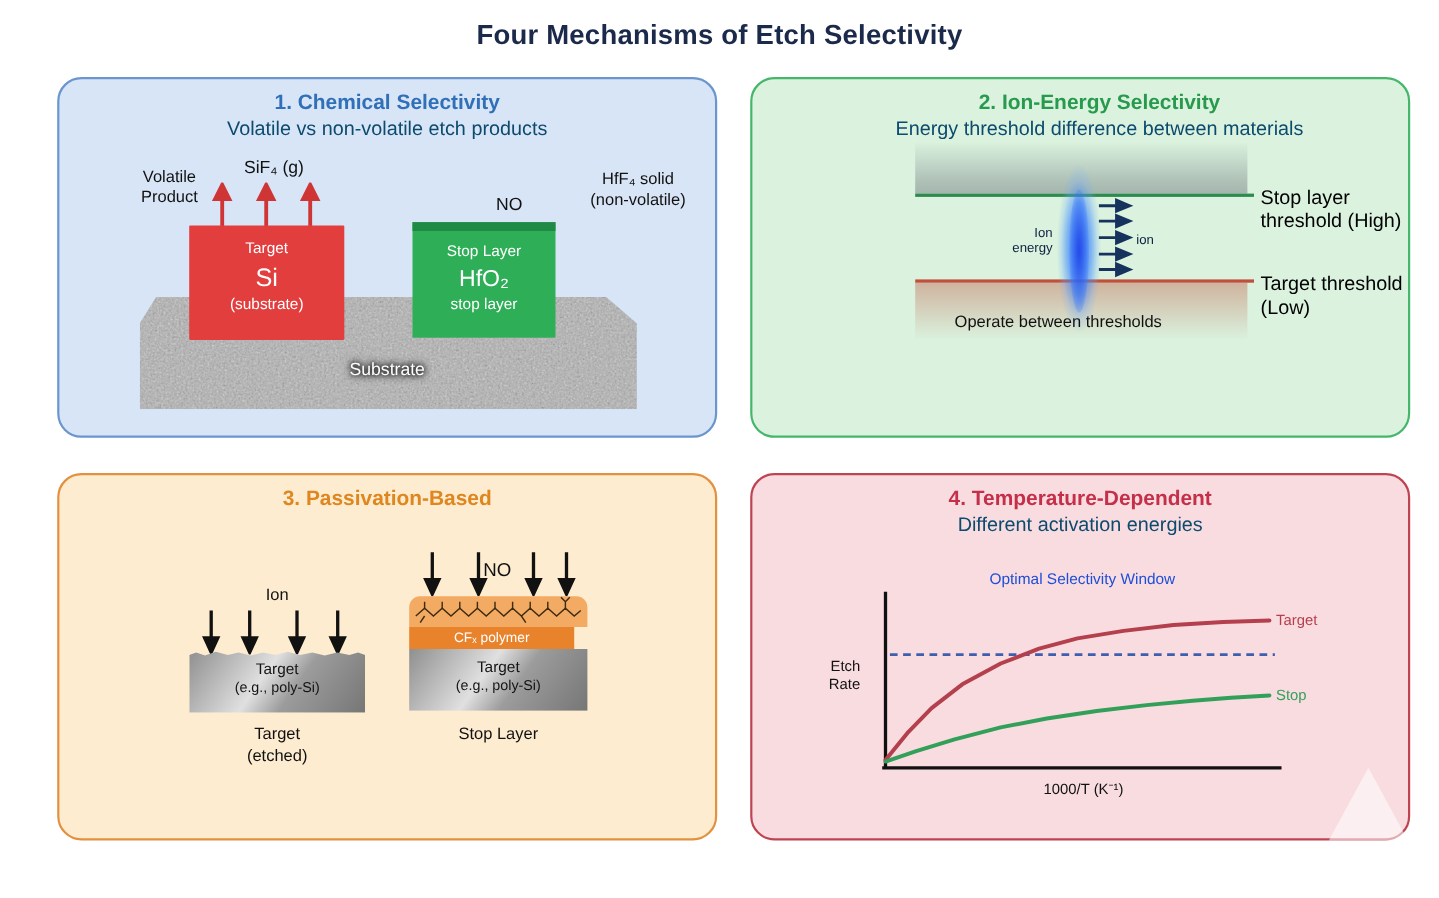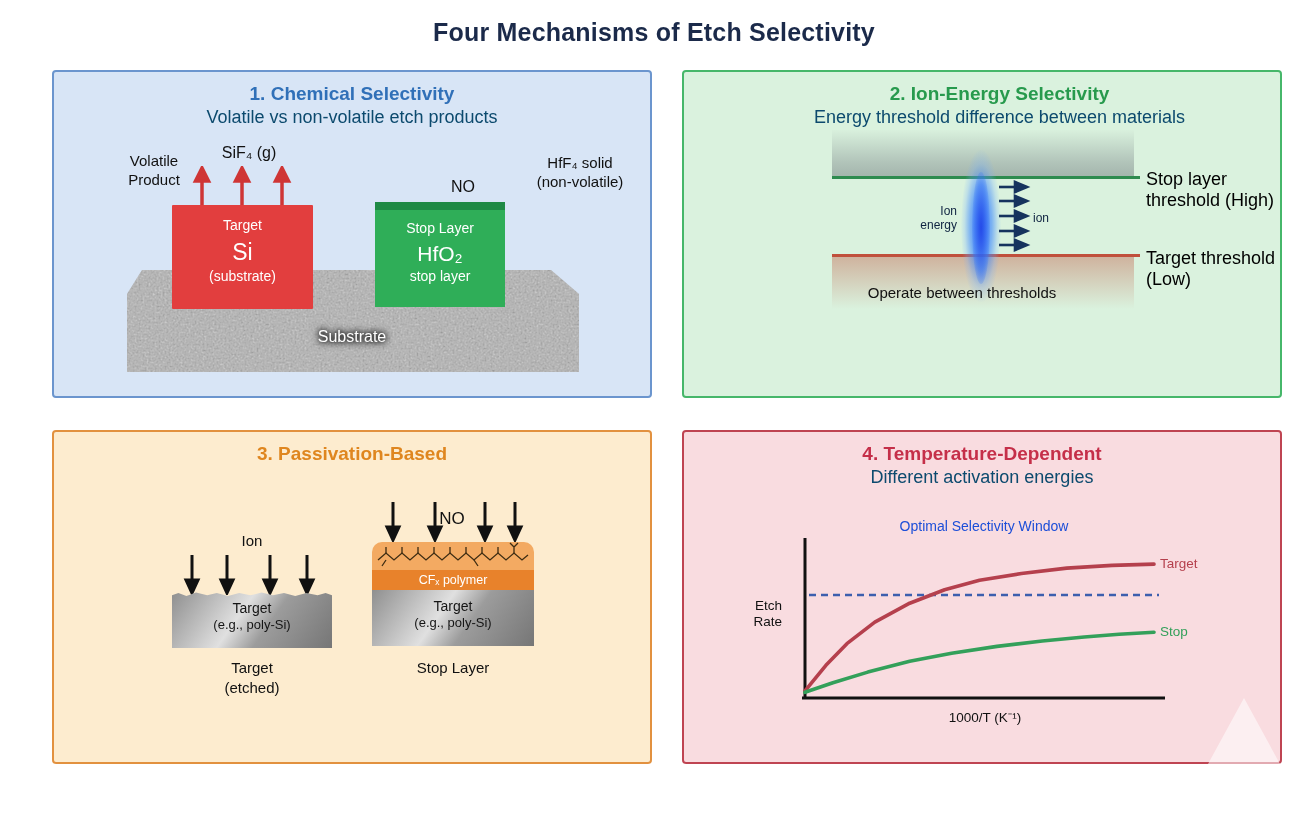--- a/index.html
+++ b/index.html
@@ -1,20 +1,20 @@
 <!DOCTYPE html>
 <html><head>
 <meta charset="utf-8">
 <style>
   html,body{margin:0;padding:0;background:#ffffff;}
   .stage{position:relative;width:1308px;height:816px;background:#ffffff;
          font-family:"Liberation Sans",sans-serif;overflow:hidden;}
   .main-title{position:absolute;top:18px;left:0;width:100%;text-align:center;
               font-size:25px;font-weight:bold;color:#1b2a4a;letter-spacing:.2px;}
-  .panel{position:absolute;width:600px;border-radius:4px;border:2px solid;box-sizing:border-box;}
+  .panel{position:absolute;width:600px;border-radius:22px;border:2px solid;box-sizing:border-box;}
   .panel .p-title{text-align:center;margin-top:11px;font-size:19px;font-weight:bold;}
   .panel .p-sub{text-align:center;font-size:18px;color:#0c4a6e;margin-top:2px;}
   #panel-1{left:52px;top:70px;height:328px;background:#d8e5f6;border-color:#6b95ce;}
   #panel-1 .p-title{color:#3070b8;}
   #panel-2{left:682px;top:70px;height:328px;background:#daf2de;border-color:#46b76a;padding-left:35px;}
   #panel-2 .p-title{color:#279a4d;}
   #panel-3{left:52px;top:430px;height:334px;background:#fdeccf;border-color:#e2913f;}
   #panel-3 .p-title{color:#df861f;}
   #panel-4{left:682px;top:430px;height:334px;background:#f9dce0;border-color:#bf4452;}
   #panel-4 .p-title{color:#c52f49;}
@@ -51,21 +51,21 @@
   
   .gray-block{background:linear-gradient(125deg,#8f8f8f 0%,#e0e0e0 42%,#9c9c9c 60%,#767676 100%);
      text-align:center;color:#151515;}
   .gray-block .l1{font-size:14px;margin-top:8px;}
   .gray-block .l2{font-size:13px;margin-top:1px;}
   .left-block{left:118px;top:160px;width:160px;height:56px;
      clip-path:polygon(0 6%,4% 2%,9% 7%,15% 1%,22% 6%,28% 2%,35% 7%,42% 2%,49% 6%,56% 1%,63% 6%,70% 2%,77% 7%,84% 2%,91% 6%,96% 2%,100% 6%,100% 100%,0 100%);}
   .right-block{left:318px;top:158px;width:162px;height:56px;}
   .polymer-cap{left:318px;top:110px;width:162px;height:28px;background:#f3aa62;
      border-radius:10px 10px 0 0;}
-  .cf-band{left:318px;top:138px;width:162px;height:20px;background:#e8822b;color:#fff;
+  .cf-band{left:318px;top:138px;width:150px;height:20px;background:#e8822b;color:#fff;
      font-size:12.5px;text-align:center;line-height:20px;}
   .caption{font-size:15px;color:#111;text-align:center;line-height:1.3;}
   
   .window-lbl{left:150px;top:86px;width:300px;text-align:center;font-size:14px;color:#1d4ed8;}
   .ylabel{left:36px;top:166px;width:62px;text-align:right;font-size:13.5px;color:#111;line-height:1.15;}
   .xlabel{left:151px;top:276px;width:300px;text-align:center;font-size:13.5px;color:#111;}
   
   .watermark{left:1208px;top:698px;width:0;height:0;
      border-left:36px solid transparent;border-right:36px solid transparent;
      border-bottom:66px solid rgba(255,255,255,0.55);}

